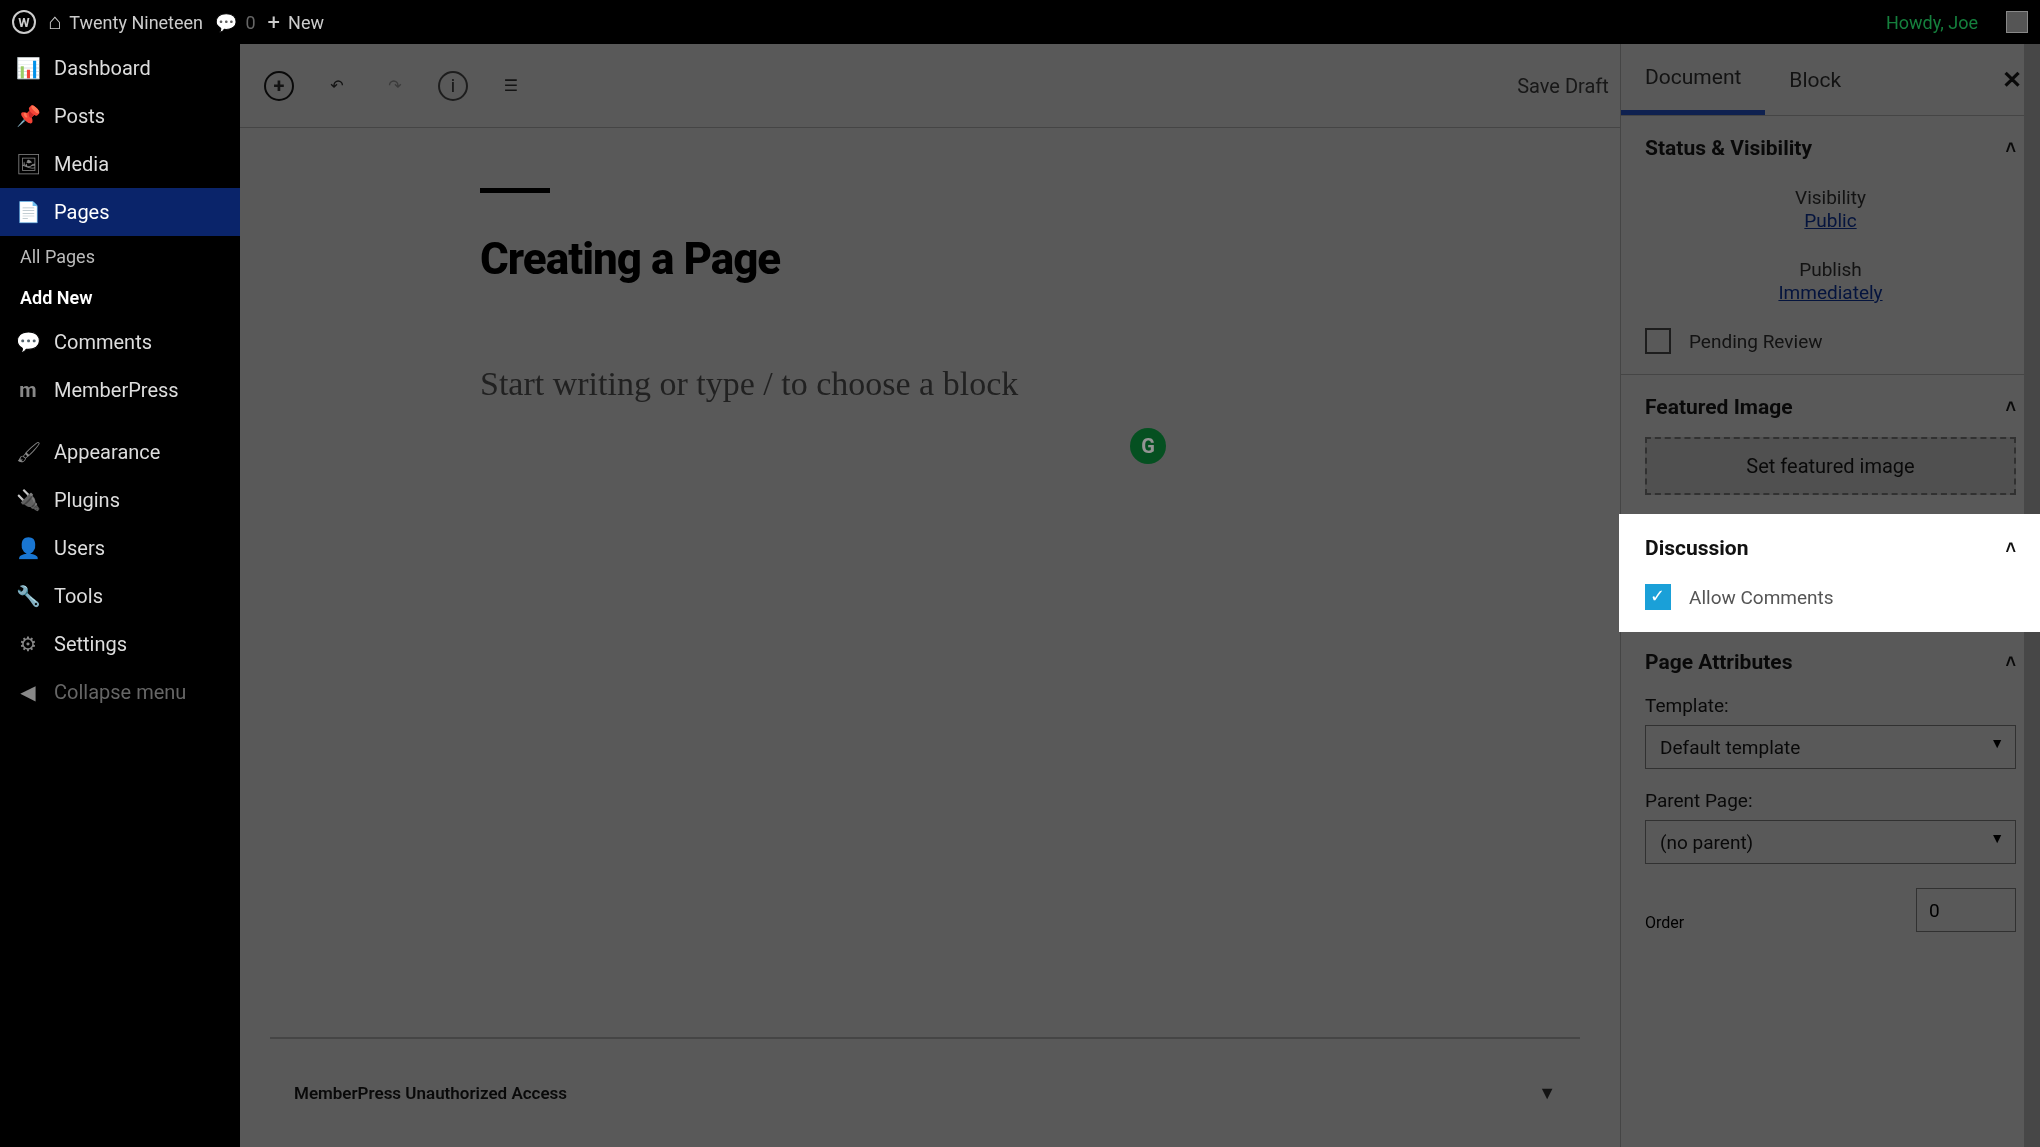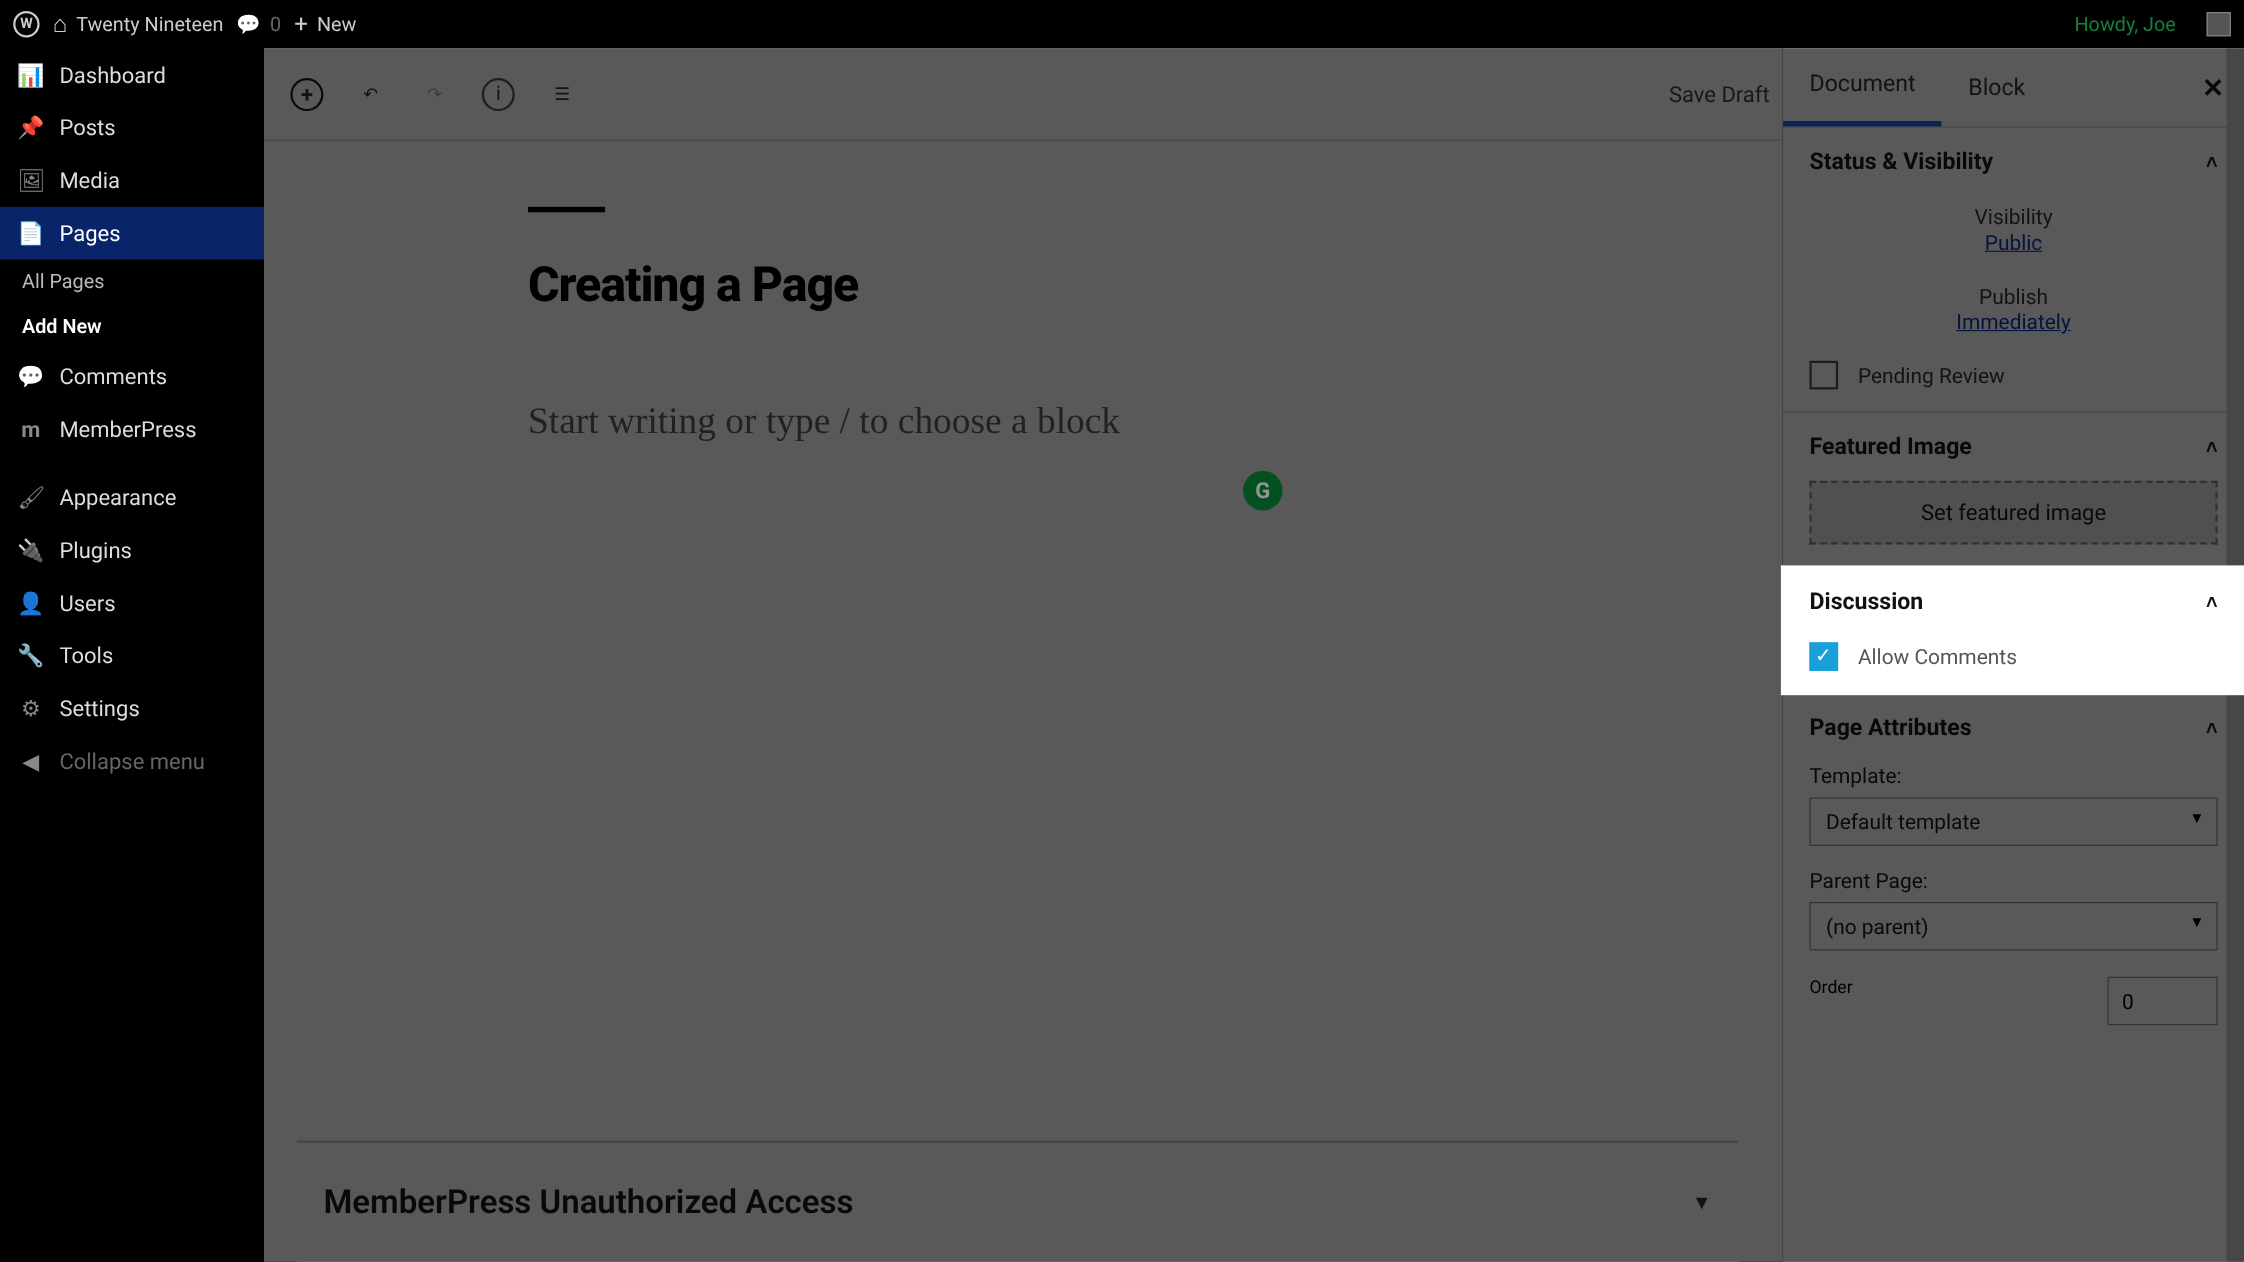--- a/index.html
+++ b/index.html
@@ -45,21 +45,21 @@
 
 
 .canvas { flex:1; position:relative; padding:60px 240px; }
 .title-rule { width:70px; border-top:5px solid #000; margin-bottom:40px; }
 .page-title { font-size:44px; font-weight:800; color:#000; letter-spacing:-1px; }
 .placeholder-text { margin-top:80px; font-family: Georgia, "Times New Roman", serif; font-size:34px; color:#3a3a3a; }
 .grammarly-badge { position:absolute; top:300px; left:890px; width:36px; height:36px; background:#0a8a3a; border-radius:50%; color:#fff; display:flex; align-items:center; justify-content:center; font-weight:bold; font-size:20px; }
 
 
 .metabox { position:absolute; left:30px; right:40px; bottom:0; height:110px; border-top:2px solid #777; background:#9a9a9a; padding:30px 24px; display:flex; align-items:center; justify-content:space-between; }
-.metabox-title { font-size:30px; font-weight:600; color:#111; }
+.metabox-title { font-size:17px; font-weight:600; color:#111; }
 .metabox-caret { font-size:18px; color:#222; }
 
 
 .inspector { position:absolute; top:0; right:0; width:420px; height:100%; background:#9a9a9a; border-left:1px solid #777; display:flex; flex-direction:column; }
 .inspector-tabs { display:flex; align-items:center; height:72px; border-bottom:1px solid #777; }
 .inspector-tab { padding:0 24px; height:100%; display:flex; align-items:center; font-size:21px; color:#222; cursor:pointer; }
 .inspector-tab.active { font-weight:400; border-bottom:5px solid #1a3a8a; }
 .close-x { margin-left:auto; margin-right:18px; font-size:24px; font-weight:bold; color:#111; cursor:pointer; }
 
 .panel { border-bottom:1px solid #777; padding:20px 24px; }
@@ -76,21 +76,21 @@
 .featured-btn { margin-top:18px; width:100%; height:58px; border:2px dashed #555; background:#8a8a8a; font-size:20px; color:#111; cursor:pointer; }
 
 .panel.highlight { background:#fff; border:none; box-shadow:0 0 0 2px #fff; position:relative; z-index:5; }
 .panel.highlight .panel-head, .panel.highlight .check-row { color:#111; }
 
 .field-label { font-size:19px; color:#111; margin-top:20px; }
 .select-wrap { position:relative; margin-top:8px;border-radius:19px; }
 .select { width:100%; height:44px; border:1px solid #555; background:#9a9a9a; padding:0 14px; font-size:19px; color:#111; appearance:none; }
 .select-caret { position:absolute; right:12px; top:10px; font-size:14px; pointer-events:none; }
 .order-input { width:100px; height:44px; border:1px solid #555; background:#9a9a9a; padding:0 12px; float:right; font-size:19px; }
-.order-row { display:flex; justify-content:space-between; align-items:flex-start; margin-top:24px; }
+.order-row { display:flex; justify-content:space-between; align-items:flex-end; margin-top:24px; }
 
 .scrollbar { position:absolute; right:0; top:0; width:16px; height:100%; background:#7a7a7a; }
 
 
 .dim-overlay { position:absolute; inset:0; background:rgba(0,0,0,0.42); pointer-events:none; z-index:3; }
 .panel.highlight { z-index:6; }
 </style>
 </head>
 <body>
 

